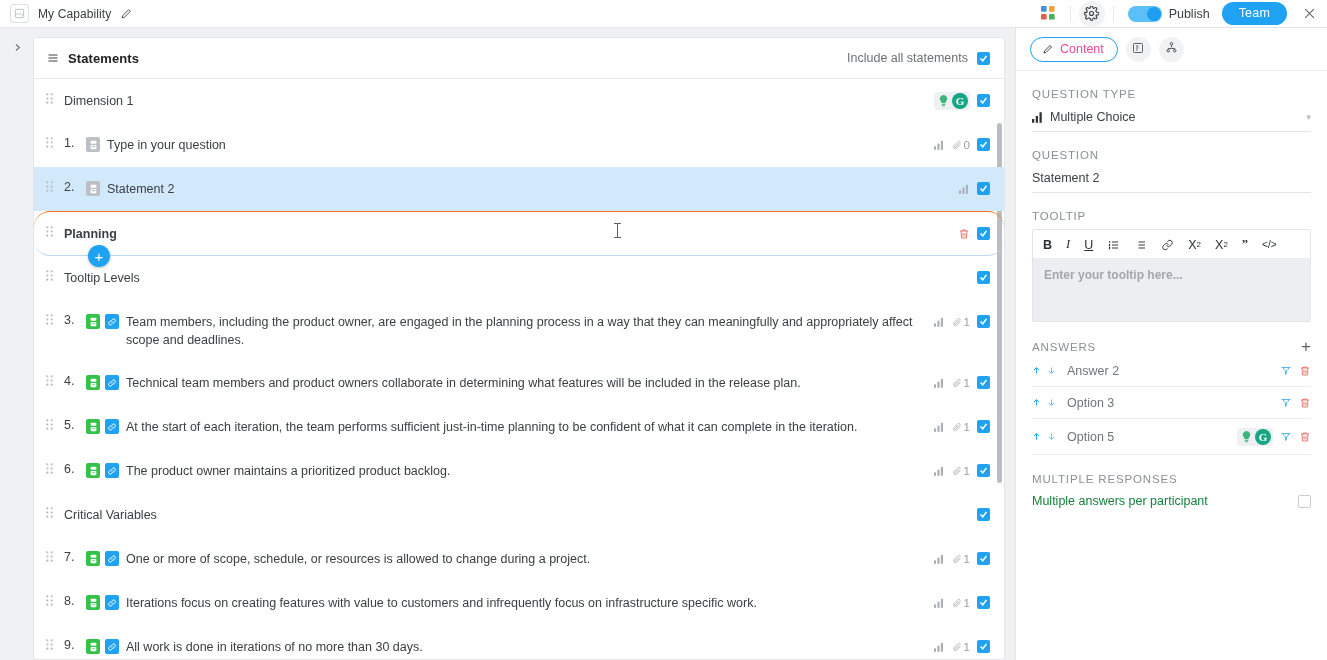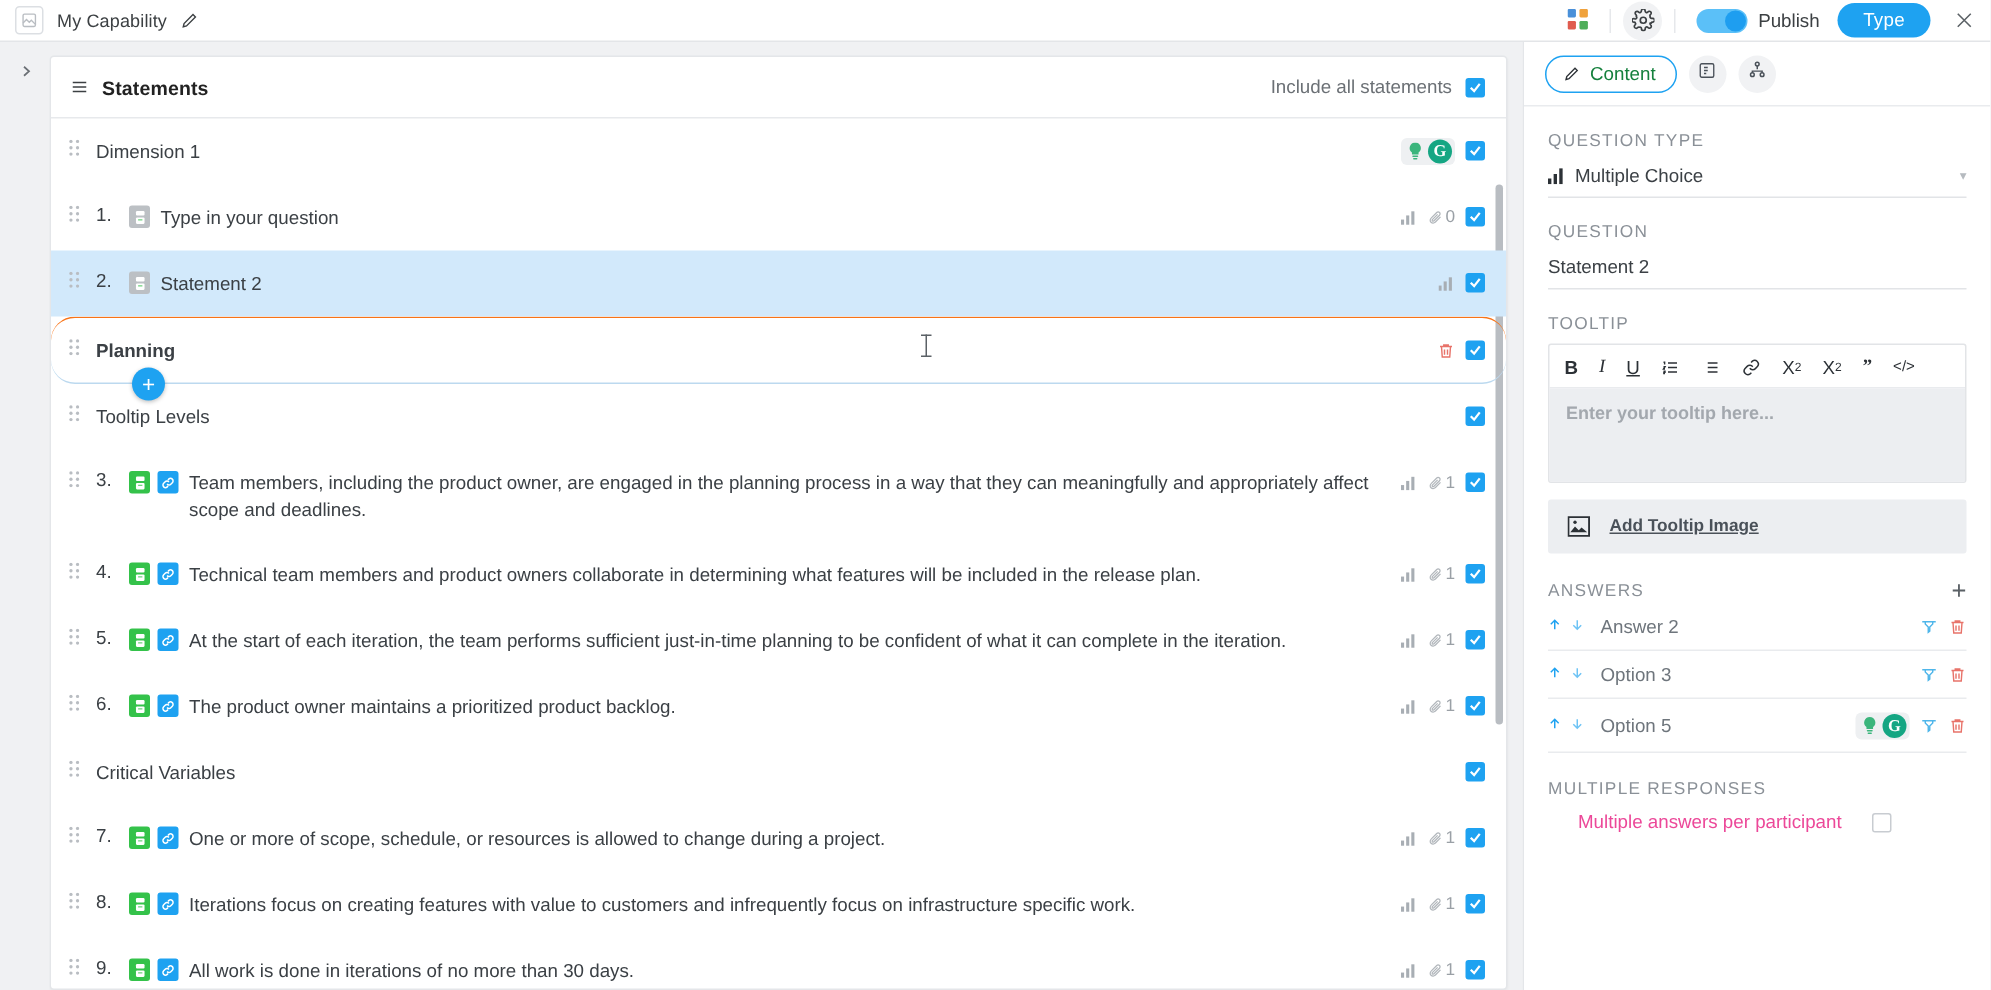--- a/index.html
+++ b/index.html
@@ -131,21 +131,21 @@
     display: flex; flex-direction: column; overflow: hidden;
   }
   .rp-tabs {
     height: 43px; display: flex; align-items: center; gap: 8px; padding: 0 14px;
     border-bottom: 1px solid #e9ebee; flex: 0 0 43px;
   }
   .pill {
     display: flex; align-items: center; gap: 6px; border: 1px solid #1ea2f1;
     border-radius: 14px; padding: 4px 13px 5px 11px; background: #fff;
   }
-  .pill span { font-size: 12.5px; color: #15803d; }
+  .pill span { font-size: 12.5px; color: #ec4899; }
   .rtab {
     width: 25px; height: 25px; border-radius: 50%; background: #f1f2f4;
     display: flex; align-items: center; justify-content: center;
   }
   .rp-body { flex: 1; overflow: hidden; padding: 0 16px; }
   .sec-label {
     font-size: 11.5px; color: #8a9097; letter-spacing: .85px; margin-top: 17px;
   }
   .field-line {
     display: flex; align-items: center; gap: 6px; border-bottom: 1px solid #e2e4e7;
@@ -169,21 +169,21 @@
   .ans-row {
     display: flex; align-items: center; gap: 6px; padding: 9px 0 8px;
     border-bottom: 1px solid #e9ebee; position: relative;
   }
   .arr { color: #1ea2f1; font-size: 11px; line-height: 1; }
   .arr.dn { color: #6dc3f5; }
   .ans-txt { font-size: 12.5px; color: #6e757c; margin-left: 5px; }
   .ans-acts { margin-left: auto; display: flex; align-items: center; gap: 7px; }
   .mr-label { font-size: 11.5px; color: #8a9097; letter-spacing: .85px; margin-top: 18px; }
   .mr-row { display: flex; align-items: center; padding-top: 9px; }
-  .mr-row span { font-size: 12.5px; color: #ec4899; margin-left: 20px; }
+  .mr-row span { font-size: 12.5px; color: #15803d; }
   .mr-box { margin-left: auto; width: 13px; height: 13px; border: 1px solid #c8ccd1; border-radius: 2px; }
 </style>
 </head>
 <body>
 
 <div class="topbar">
   <div class="tb-left">
     <div class="thumb-box">
       <svg width="11" height="11" viewBox="0 0 24 24" fill="none" stroke="#b9bdc2" stroke-width="2">
         <rect x="3" y="3" width="18" height="18" rx="2"></rect>
@@ -213,21 +213,21 @@
         <path d="M19.4 15a1.6 1.6 0 00.3 1.8l.1.1a2 2 0 11-2.8 2.8l-.1-.1a1.6 1.6 0 00-1.8-.3 1.6 1.6 0 00-1 1.5V21a2 2 0 11-4 0v-.1A1.6 1.6 0 008 19.4a1.6 1.6 0 00-1.8.3l-.1.1a2 2 0 11-2.8-2.8l.1-.1a1.6 1.6 0 00.3-1.8 1.6 1.6 0 00-1.5-1H2a2 2 0 110-4h.1A1.6 1.6 0 004.6 8a1.6 1.6 0 00-.3-1.8l-.1-.1a2 2 0 112.8-2.8l.1.1a1.6 1.6 0 001.8.3H9a1.6 1.6 0 001-1.5V2a2 2 0 114 0v.1a1.6 1.6 0 001 1.5 1.6 1.6 0 001.8-.3l.1-.1a2 2 0 112.8 2.8l-.1.1a1.6 1.6 0 00-.3 1.8V9a1.6 1.6 0 001.5 1H22a2 2 0 110 4h-.1a1.6 1.6 0 00-1.5 1z"></path>
       </svg>
     </div>
     <div class="tb-sep"></div>
     <div class="toggle-wrap">
       <div class="toggle">
           <div class="knob"></div>
         </div>
       <div class="publish-label">Publish</div>
     </div>
-    <div class="save-btn">Type</div>
+    <div class="save-btn">Team</div>
     <div class="close-x">
       <svg width="13" height="13" viewBox="0 0 24 24" stroke="#5b6166" stroke-width="1.9">
           <path d="M4 4l16 16M20 4L4 20"></path>
         </svg>
     </div>
   </div>
 </div>
 
 <div class="body-wrap">
 
@@ -888,30 +888,20 @@
             </svg>
           </span>
           <span class="etool">X<sub style="font-size:8px">2</sub></span>
           <span class="etool">X<sup style="font-size:8px">2</sup></span>
           <span class="etool" style="font-weight:bold;font-family:'Liberation Serif',serif;">”</span>
           <span class="etool" style="font-size:10px;">&lt;/&gt;</span>
         </div>
         <div class="ta">Enter your tooltip here...</div>
       </div>
 
-      <div class="tipimg">
-        <span style="display:flex">
-          <svg width="15" height="14" viewBox="0 0 24 22" fill="#2c3136">
-            <path d="M1 1h22v20H1z" fill="none" stroke="#2c3136" stroke-width="2"></path>
-            <path d="M3 17l5-6 4 4 3-3 6 5z"></path>
-              <circle cx="8" cy="6.5" r="1.8"></circle>
-          </svg>
-        </span>
-        <a>Add Tooltip Image</a>
-      </div>
 
       <div class="ans-head">
         <span class="sec-label" style="margin-top:0">ANSWERS</span>
         <span class="ans-plus">+</span>
       </div>
 
       <div id="answers-list">
           <div class="ans-row">
             <span class="arr"><svg width="9" height="11" viewBox="0 0 24 24" fill="none" stroke="#1ea2f1" stroke-width="2.6">
                 <path d="M12 20V5M5 11l7-7 7 7"></path>

